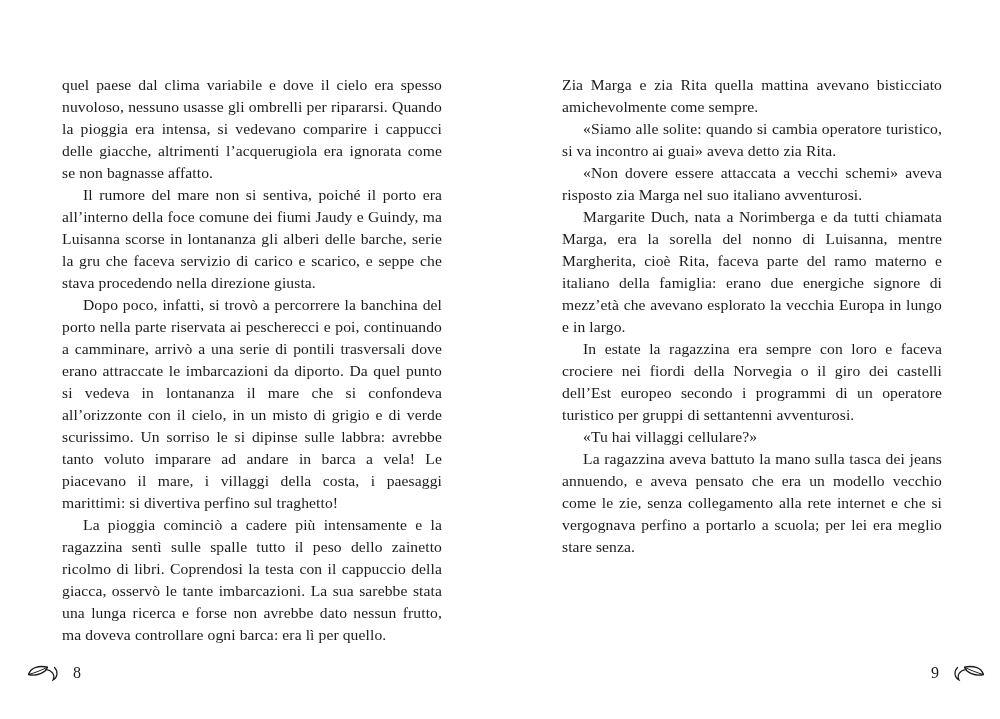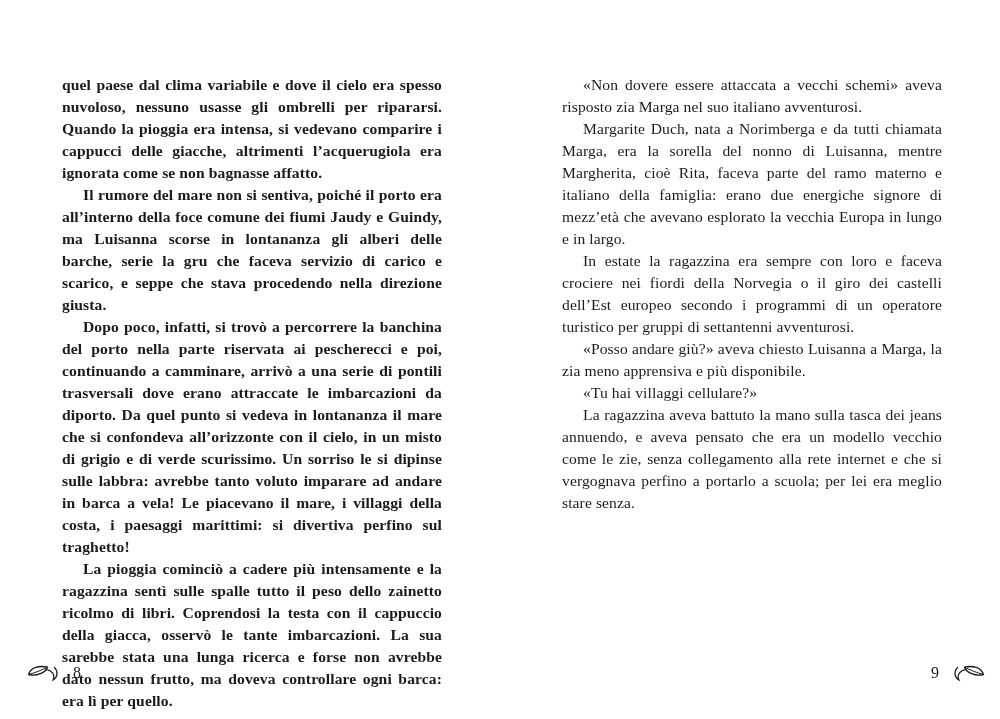--- a/index.html
+++ b/index.html
@@ -31,21 +31,21 @@
 
   .page-text {
     position: absolute;
     top: 74px;
     width: 380px;
     text-align: justify;
     font-size: 15.6px;
     line-height: 22px;
     letter-spacing: 0.1px;
   }
-  .page-left  .page-text { left: 62px; font-weight: bold; }
+  .page-left  .page-text { left: 62px; }
   .page-right .page-text { left: 62px; }
 
   .page-text p {
     margin: 0;
     padding: 0;
   }
   .page-text p.indent {
     text-indent: 21px;
   }
 
@@ -93,24 +93,25 @@
           <path d="M2.5 11.5 C9 9.8, 15.5 7.2, 21.5 4.2" fill="none" stroke="#1b1b1b" stroke-width="1"></path>
           <path d="M20 6.5 C26 7.5, 29.5 11.5, 27 17 C31.5 14.5, 32.5 8.5, 28.5 4.5" fill="none" stroke="#1b1b1b" stroke-width="1.2" stroke-linecap="round"></path>
         </svg>
       </span>
       <span class="page-number">8</span>
     </div>
   </div>
 
   <div class="page page-right">
     <div class="page-text">
+        <p>Zia Marga e zia Rita quella mattina avevano bisticciato amichevolmente come sempre.</p>
+        <p class="indent">«Siamo alle solite: quando si cambia operatore turistico, si va incontro ai guai» aveva detto zia Rita.</p>
         <p class="indent">«Non dovere essere attaccata a vecchi schemi» aveva risposto zia Marga nel suo italiano avventurosi.</p>
         <p class="indent">Margarite Duch, nata a Norimberga e da tutti chiamata Marga, era la sorella del nonno di Luisanna, mentre Margherita, cioè Rita, faceva parte del ramo materno e italiano della famiglia: erano due energiche signore di mezz’età che avevano esplorato la vecchia Europa in lungo e in largo.</p>
         <p class="indent">In estate la ragazzina era sempre con loro e faceva crociere nei fiordi della Norvegia o il giro dei castelli dell’Est europeo secondo i programmi di un operatore turistico per gruppi di settantenni avventurosi.</p>
-        <p class="indent">«Posso andare giù?» aveva chiesto Luisanna a Marga, la zia meno apprensiva e più disponibile.</p>
         <p class="indent">«Tu hai villaggi cellulare?»</p>
         <p class="indent">La ragazzina aveva battuto la mano sulla tasca dei jeans annuendo, e aveva pensato che era un modello vecchio come le zie, senza collegamento alla rete internet e che si vergognava perfino a portarlo a scuola; per lei era meglio stare senza.</p>
       </div>
     <div class="page-footer">
       <span class="page-number">9</span>
       <span class="fleuron mirrored">
         <svg viewBox="0 0 34 21" width="34" height="21" aria-hidden="true">
           <path d="M2.5 11.5 C5 4.5, 13 2.2, 21.5 4.2 C19.5 9.5, 11 13.5, 2.5 11.5 Z" fill="none" stroke="#1b1b1b" stroke-width="1.3" stroke-linejoin="round"></path>
           <path d="M2.5 11.5 C9 9.8, 15.5 7.2, 21.5 4.2" fill="none" stroke="#1b1b1b" stroke-width="1"></path>
           <path d="M20 6.5 C26 7.5, 29.5 11.5, 27 17 C31.5 14.5, 32.5 8.5, 28.5 4.5" fill="none" stroke="#1b1b1b" stroke-width="1.2" stroke-linecap="round"></path>

